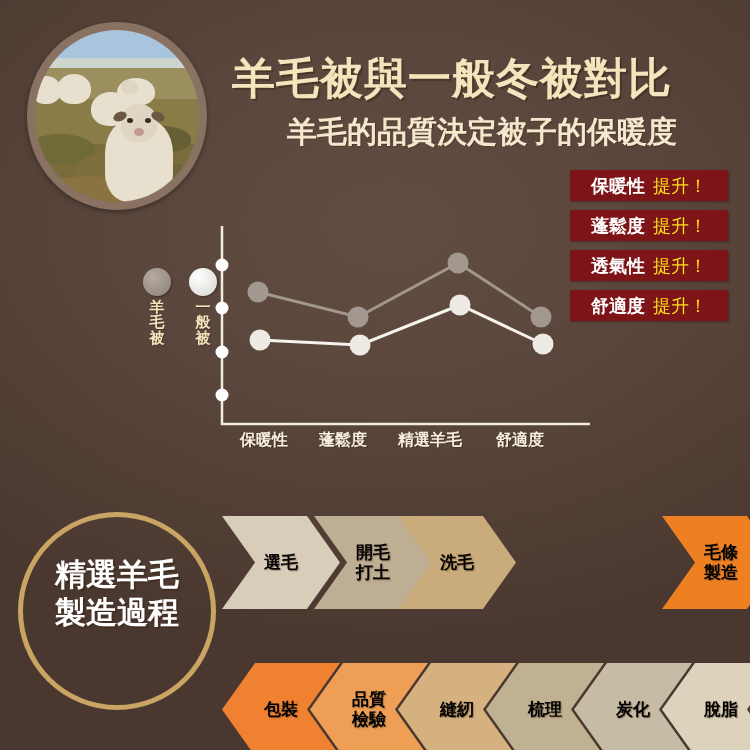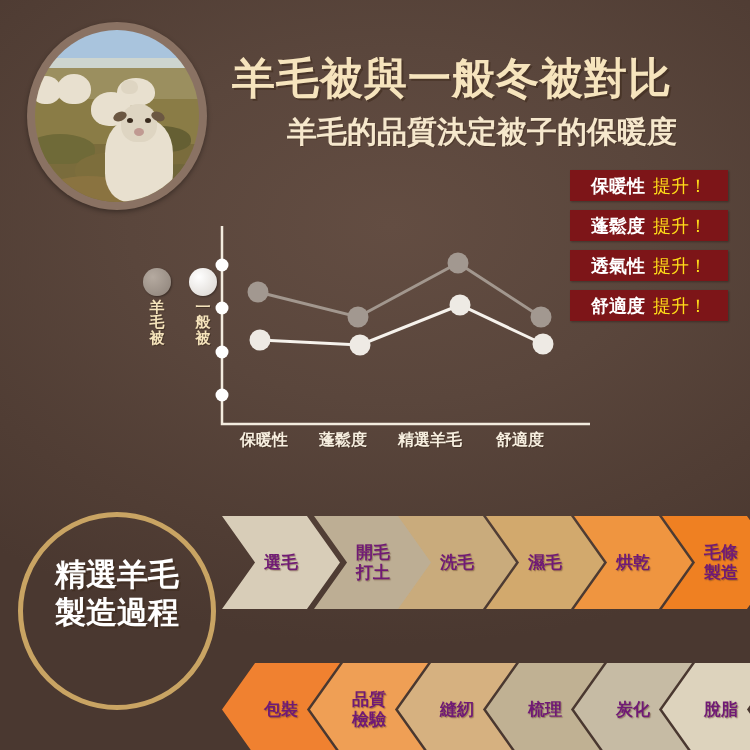--- a/index.html
+++ b/index.html
@@ -78,21 +78,21 @@
     border:5px solid #c9a463;box-sizing:border-box;
   }
   #proc-title{
     left:18px;top:556px;width:198px;text-align:center;
     font-size:31px;font-weight:bold;color:#ffffff;line-height:1.22;
     text-shadow:2px 2px 0 rgba(60,40,25,.55);
   }
   .chev{
     position:absolute;height:93px;width:118px;
     display:flex;align-items:center;justify-content:center;
-    color:#701a75;font-size:17px;font-weight:bold;line-height:1.12;text-align:center;
+    color:#000000;font-size:17px;font-weight:bold;line-height:1.12;text-align:center;
     text-shadow:1px 1px 1px rgba(90,60,35,.45);
   }
   .chev.right{clip-path:polygon(0 0, 72% 0, 100% 50%, 72% 100%, 0 100%, 28% 50%);}
   .chev.left{clip-path:polygon(28% 0, 100% 0, 72% 50%, 100% 100%, 28% 100%, 0 50%);margin-top:43px;}
 </style>
 </head>
 <body>
 
 <div id="stage">
 
@@ -204,30 +204,20 @@
         <span>
           <span style="display:block">開毛</span>
           <span style="display:block">打土</span>
         </span>
       </div>
     <div class="chev right" style="left: 176px; background: rgb(201, 171, 124);">
         <span>
           <span style="display:block">洗毛</span>
         </span>
       </div>
-    <div class="chev right" style="left: 264px; background: rgb(210, 169, 109);">
-        <span>
-          <span style="display:block">濕毛</span>
-        </span>
-      </div>
-    <div class="chev right" style="left: 352px; background: rgb(239, 149, 64);">
-        <span>
-          <span style="display:block">烘乾</span>
-        </span>
-      </div>
     <div class="chev right" style="left: 440px; background: rgb(239, 128, 34);">
         <span>
           <span style="display:block">毛條</span>
           <span style="display:block">製造</span>
         </span>
       </div>
   </div>
 
   <div class="abs" id="proc-bottom" style="left:222px;top:620px;width:520px;height:95px;">
     <div class="chev left" style="left: 0px; background: rgb(240, 129, 48);">

